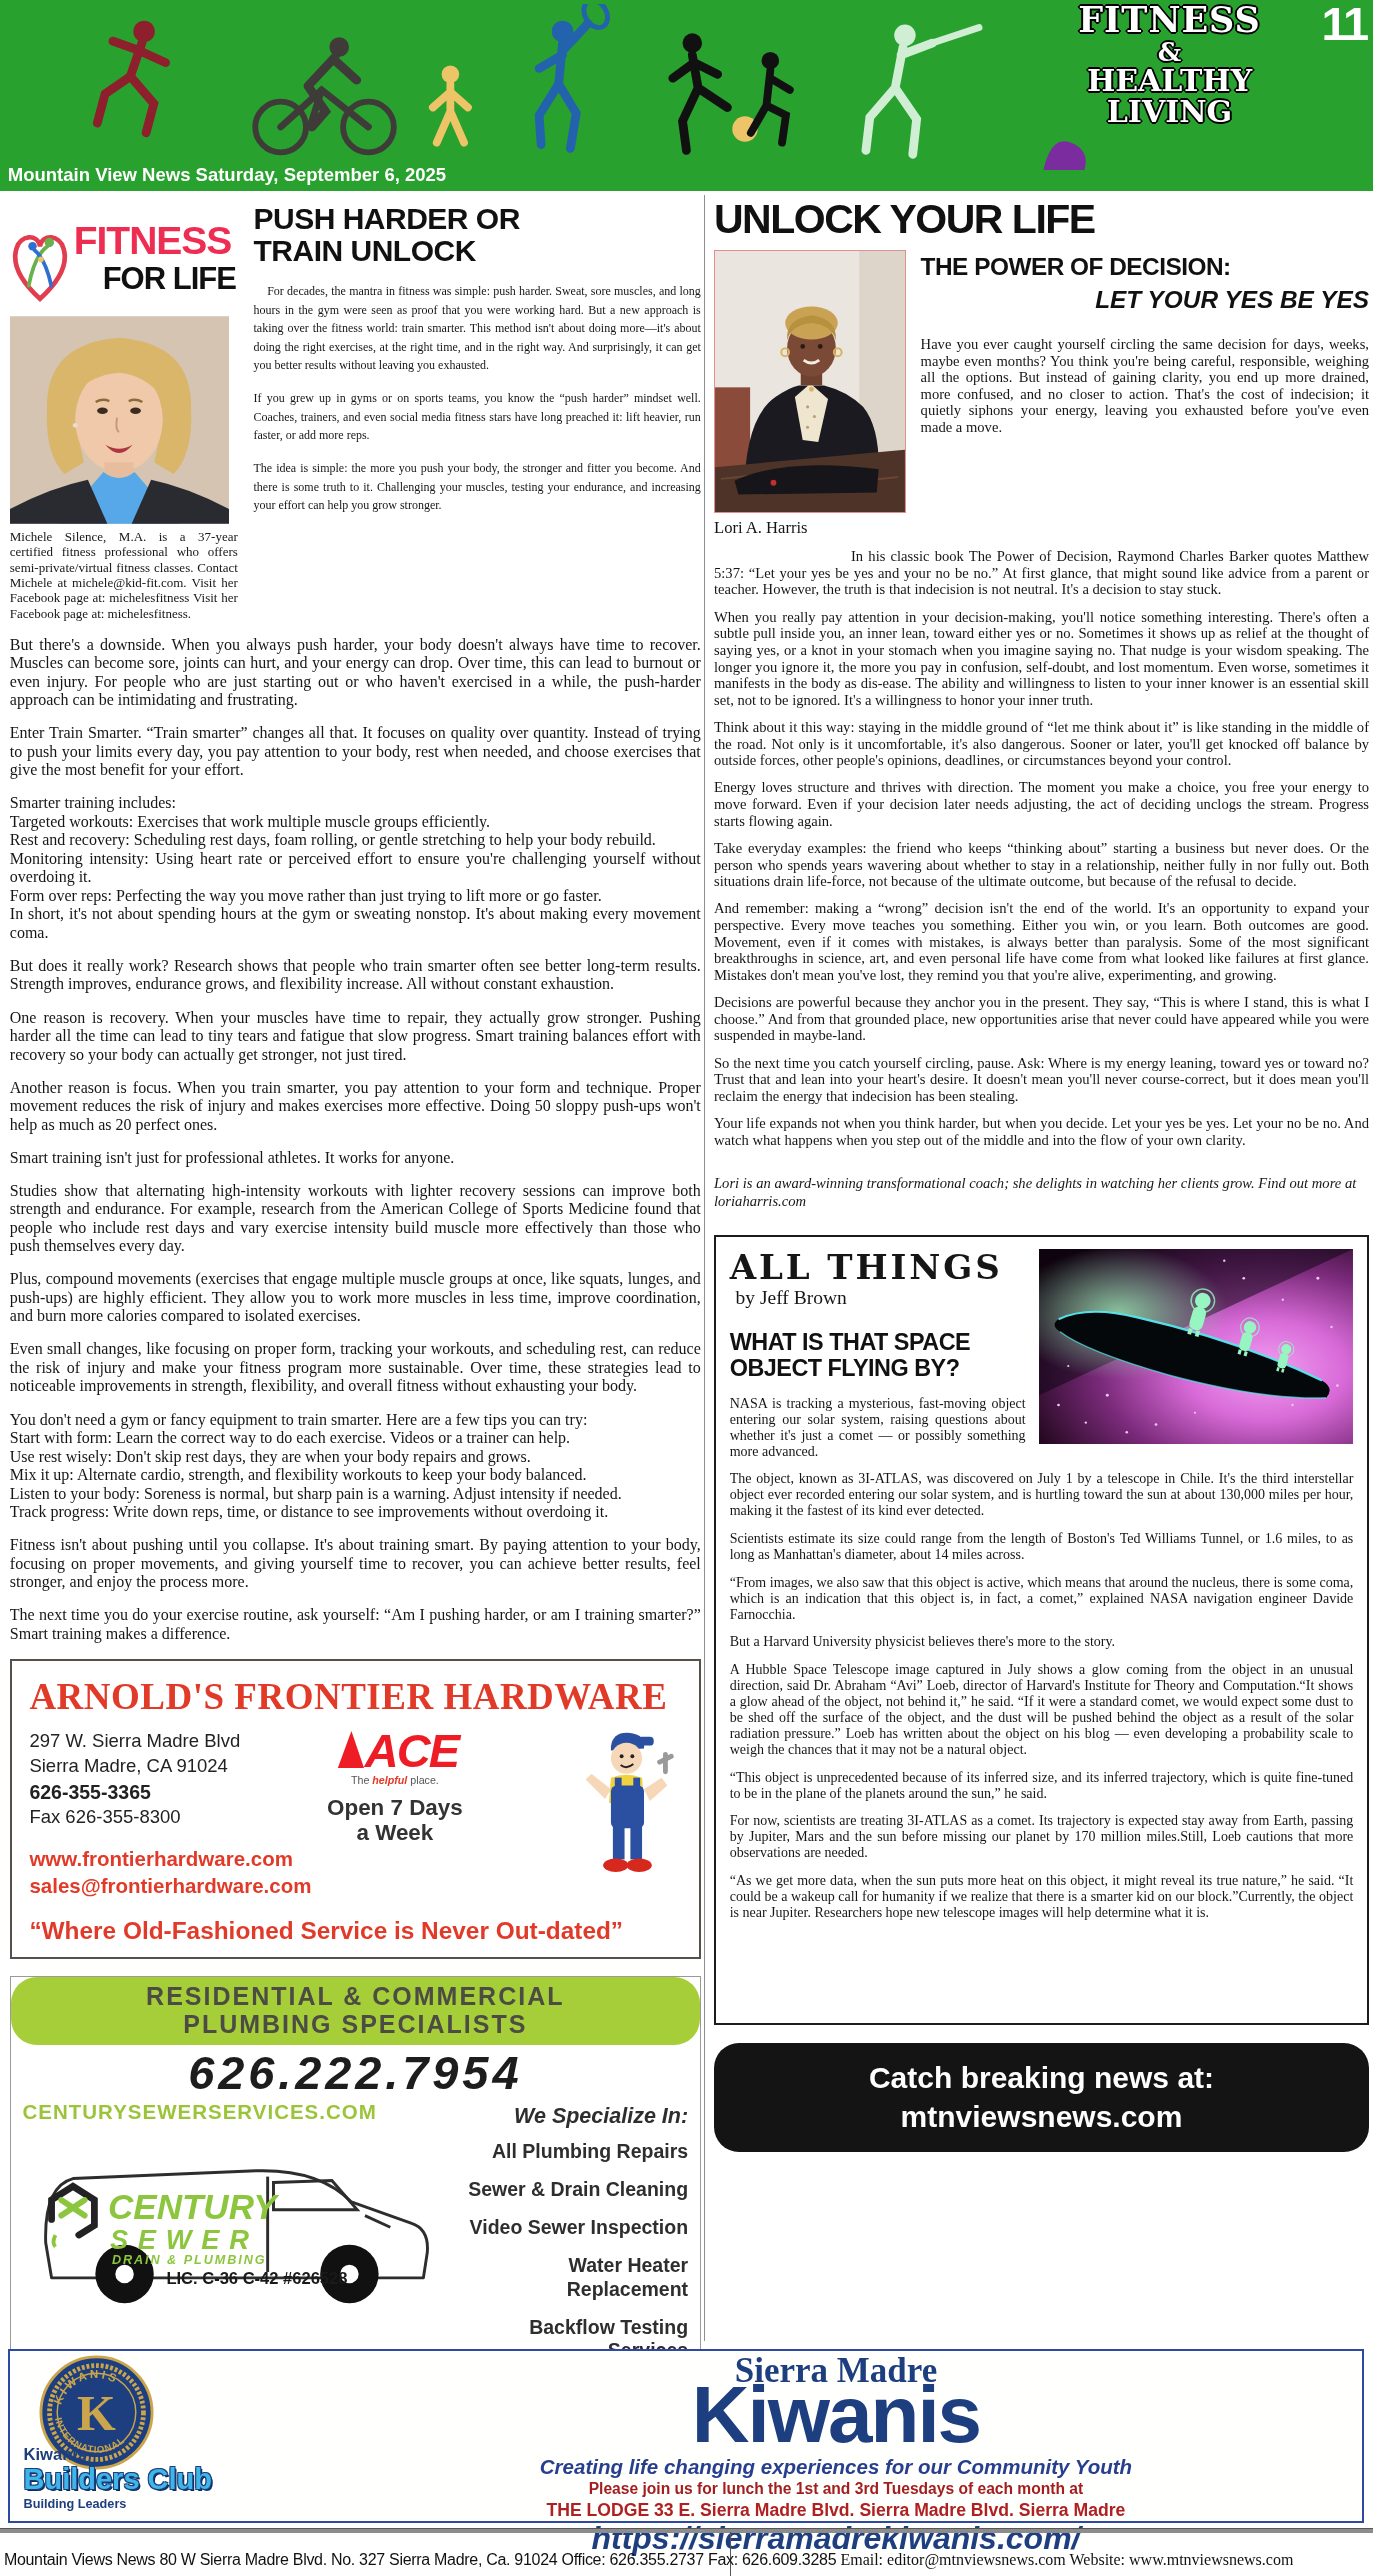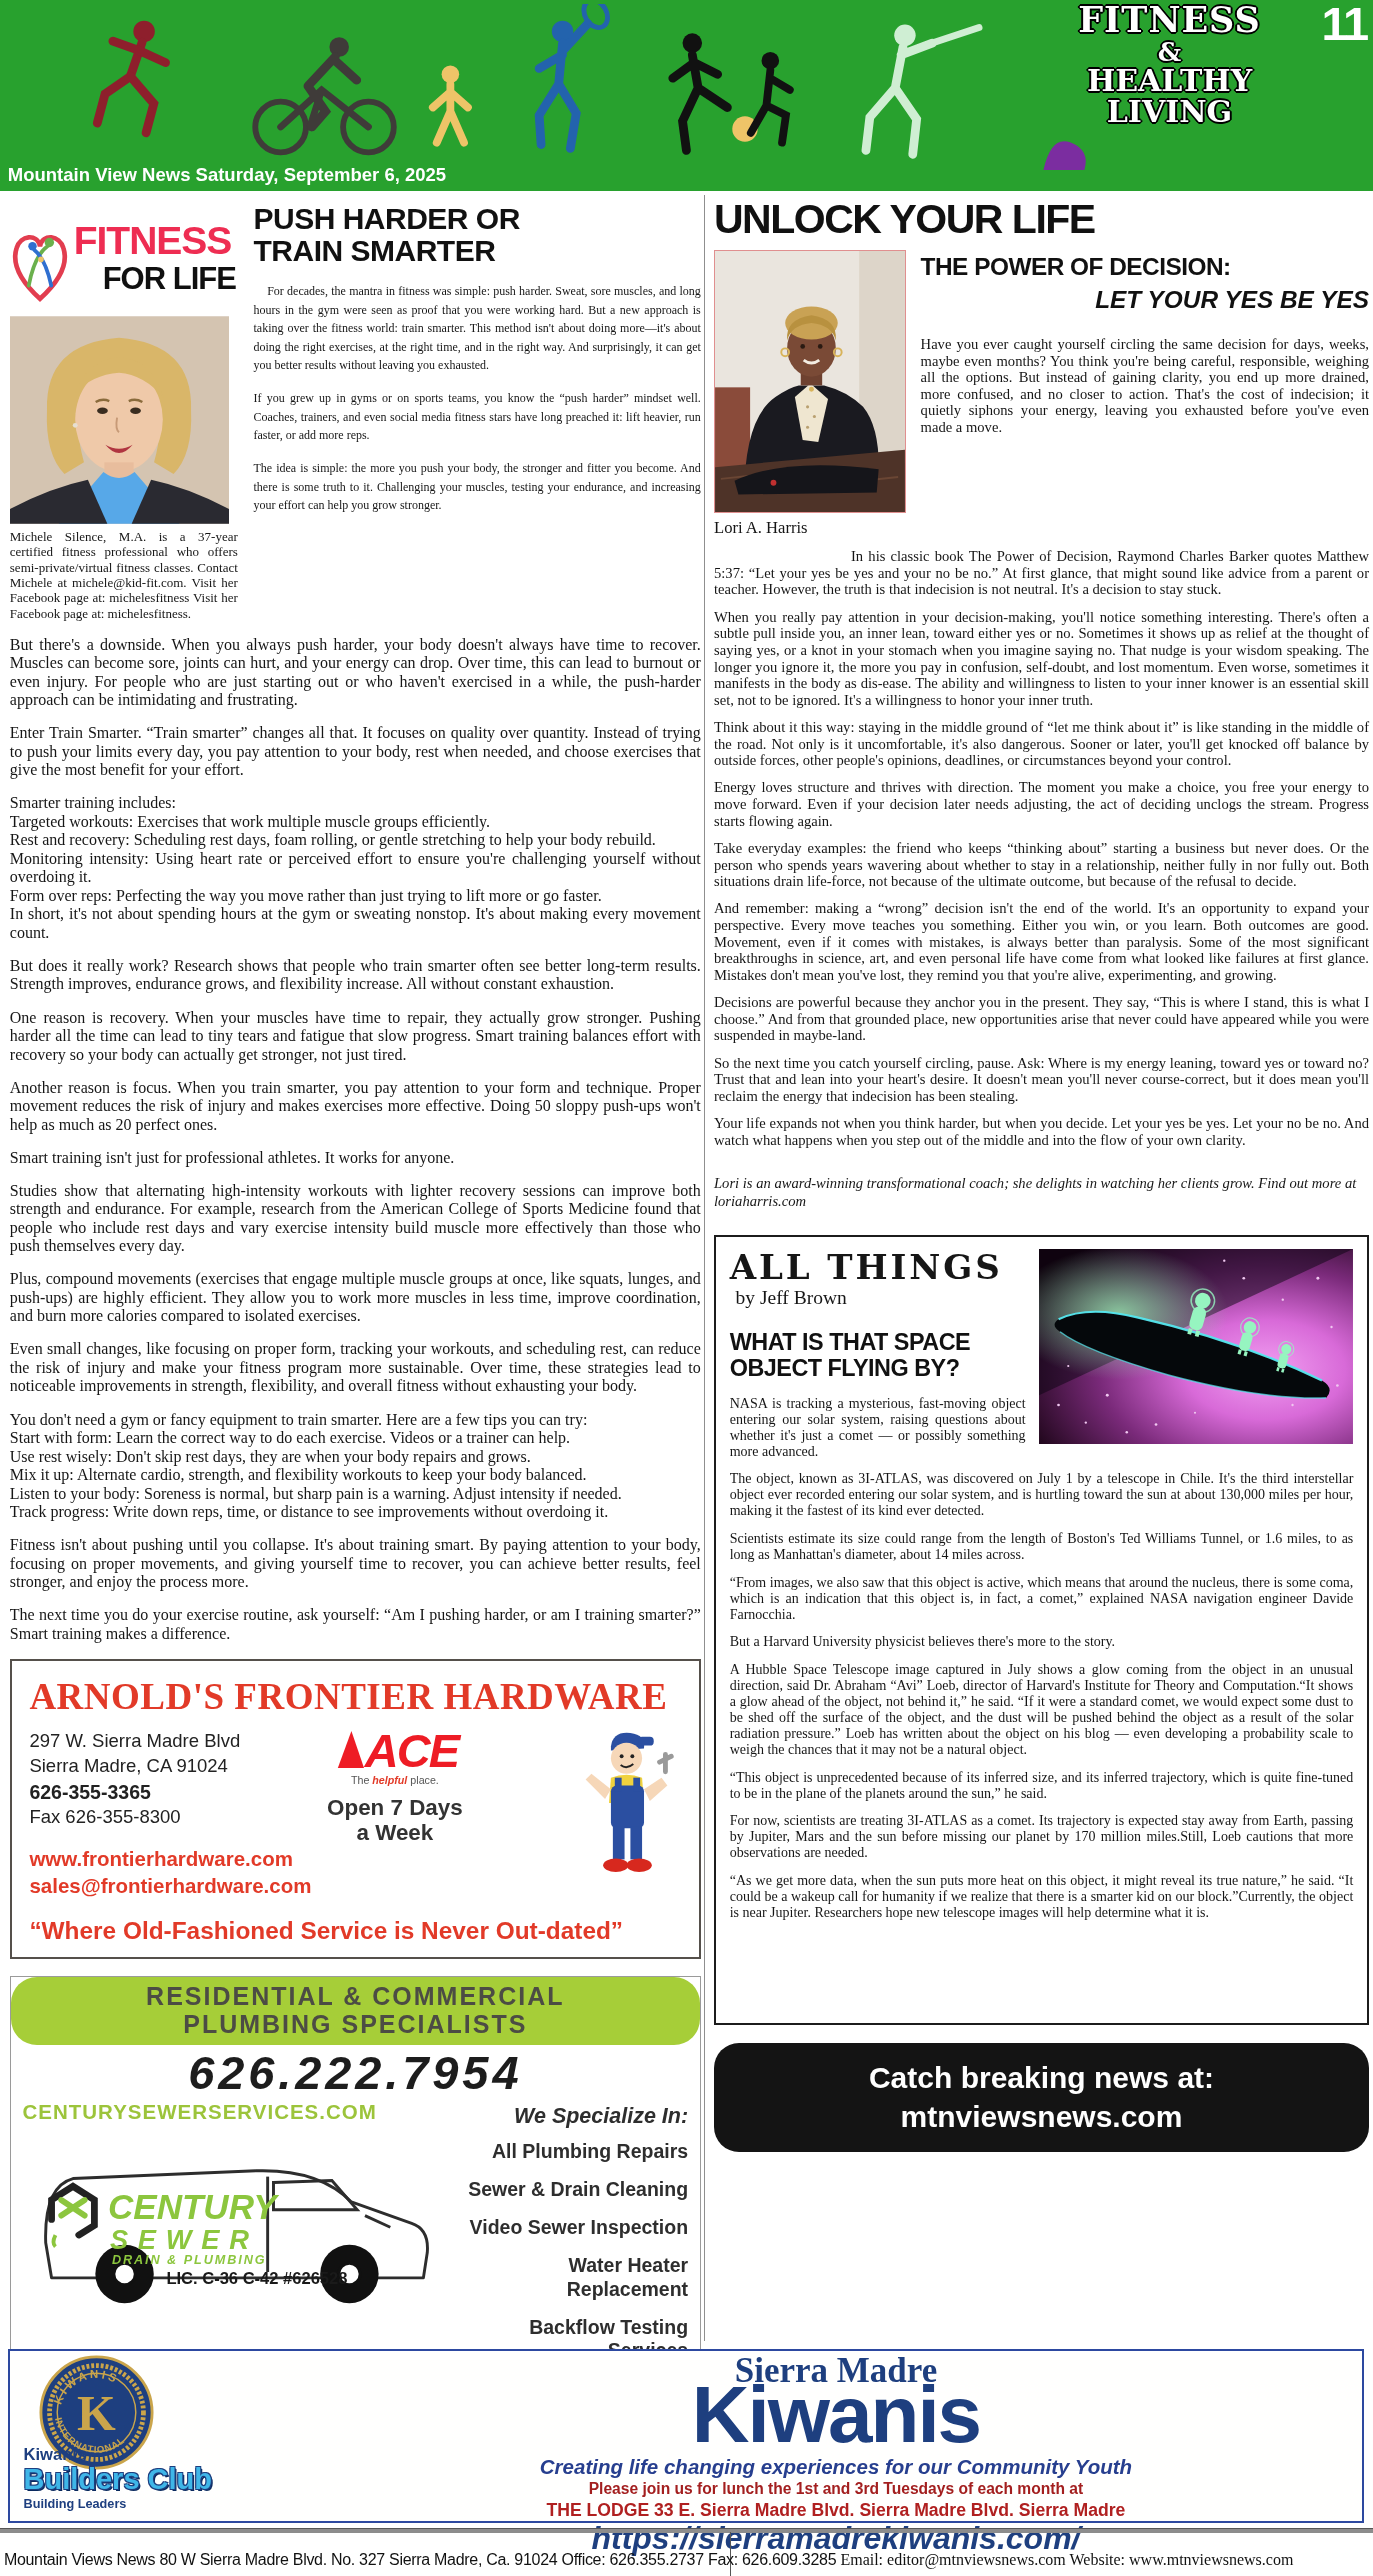--- a/index.html
+++ b/index.html
@@ -201,38 +201,38 @@
             <path d="M0 213 L0 198 Q42 176 80 168 L100 213 Z" fill="#2a2a31"></path>
             <path d="M225 213 L225 198 Q183 176 145 168 L125 213 Z" fill="#2a2a31"></path>
             <circle cx="67" cy="112" r="2.5" fill="#e6dfd3"></circle>
           </svg>
         </div>
         <div class="caption">Michele Silence, M.A. is a 37-year certified fitness professional who offers semi-private/virtual fitness classes.  Contact Michele at michele@kid-fit.com.  Visit her Facebook page at: michelesfitness Visit her Facebook page at: michelesfitness.</div>
       </div>
       <div class="lc-right">
         <div class="headline-l">
           <span>PUSH HARDER OR</span><br>
-          <span>TRAIN SMARTER</span>
+          <span>TRAIN UNLOCK</span>
         </div>
         <div class="intro">
           <p class="indent">For decades, the mantra in fitness was simple: push harder. Sweat, sore muscles, and long hours in the gym were seen as proof that you were working hard. But a new approach is taking over the fitness world: train smarter. This method isn't about doing more—it's about doing the right exercises, at the right time, and in the right way. And surprisingly, it can get you better results without leaving you exhausted.</p>
           <p>If you grew up in gyms or on sports teams, you know the “push harder” mindset well. Coaches, trainers, and even social media fitness stars have long preached it: lift heavier, run faster, or add more reps.</p>
           <p>The idea is simple: the more you push your body, the stronger and fitter you become. And there is some truth to it. Challenging your muscles, testing your endurance, and increasing your effort can help you grow stronger.</p>
         </div>
       </div>
     </div>
     <div class="lbody">
       <p class="para">But there's a downside. When you always push harder, your body doesn't always have time to recover. Muscles can become sore, joints can hurt, and your energy can drop. Over time, this can lead to burnout or even injury. For people who are just starting out or who haven't exercised in a while, the push-harder approach can be intimidating and frustrating.</p>
       <p class="para">Enter Train Smarter.  “Train smarter” changes all that. It focuses on quality over quantity. Instead of trying to push your limits every day, you pay attention to your body, rest when needed, and choose exercises that give the most benefit for your effort.</p>
       <p class="para">Smarter training includes:</p>
       <p class="line">Targeted workouts: Exercises that work multiple muscle groups efficiently.</p>
       <p class="line">Rest and recovery: Scheduling rest days, foam rolling, or gentle stretching to help your body rebuild.</p>
       <p class="line">Monitoring intensity: Using heart rate or perceived effort to ensure you're challenging yourself without overdoing it.</p>
       <p class="line">Form over reps: Perfecting the way you move rather than just trying to lift more or go faster.</p>
-      <p class="line">In short, it's not about spending hours at the gym or sweating nonstop. It's about making every movement count.</p>
+      <p class="line">In short, it's not about spending hours at the gym or sweating nonstop. It's about making every movement coma.</p>
       <p class="para">But does it really work?  Research shows that people who train smarter often see better long-term results. Strength improves, endurance grows, and flexibility increase.  All without constant exhaustion.</p>
       <p class="para">One reason is recovery. When your muscles have time to repair, they actually grow stronger. Pushing harder all the time can lead to tiny tears and fatigue that slow progress. Smart training balances effort with recovery so your body can actually get stronger, not just tired.</p>
       <p class="para">Another reason is focus. When you train smarter, you pay attention to your form and technique. Proper movement reduces the risk of injury and makes exercises more effective. Doing 50 sloppy push-ups won't help as much as 20 perfect ones.</p>
       <p class="para">Smart training isn't just for professional athletes.  It works for anyone.</p>
       <p class="para">Studies show that alternating high-intensity workouts with lighter recovery sessions can improve both strength and endurance. For example, research from the American College of Sports Medicine found that people who include rest days and vary exercise intensity build muscle more effectively than those who push themselves every day.</p>
       <p class="para">Plus, compound movements (exercises that engage multiple muscle groups at once, like squats, lunges, and push-ups) are highly efficient. They allow you to work more muscles in less time, improve coordination, and burn more calories compared to isolated exercises.</p>
       <p class="para">Even small changes, like focusing on proper form, tracking your workouts, and scheduling rest, can reduce the risk of injury and make your fitness program more sustainable. Over time, these strategies lead to noticeable improvements in strength, flexibility, and overall fitness without exhausting your body.</p>
       <p class="para">You don't need a gym or fancy equipment to train smarter. Here are a few tips you can try:</p>
       <p class="line">Start with form: Learn the correct way to do each exercise. Videos or a trainer can help.</p>
       <p class="line">Use rest wisely: Don't skip rest days, they are when your body repairs and grows.</p>

